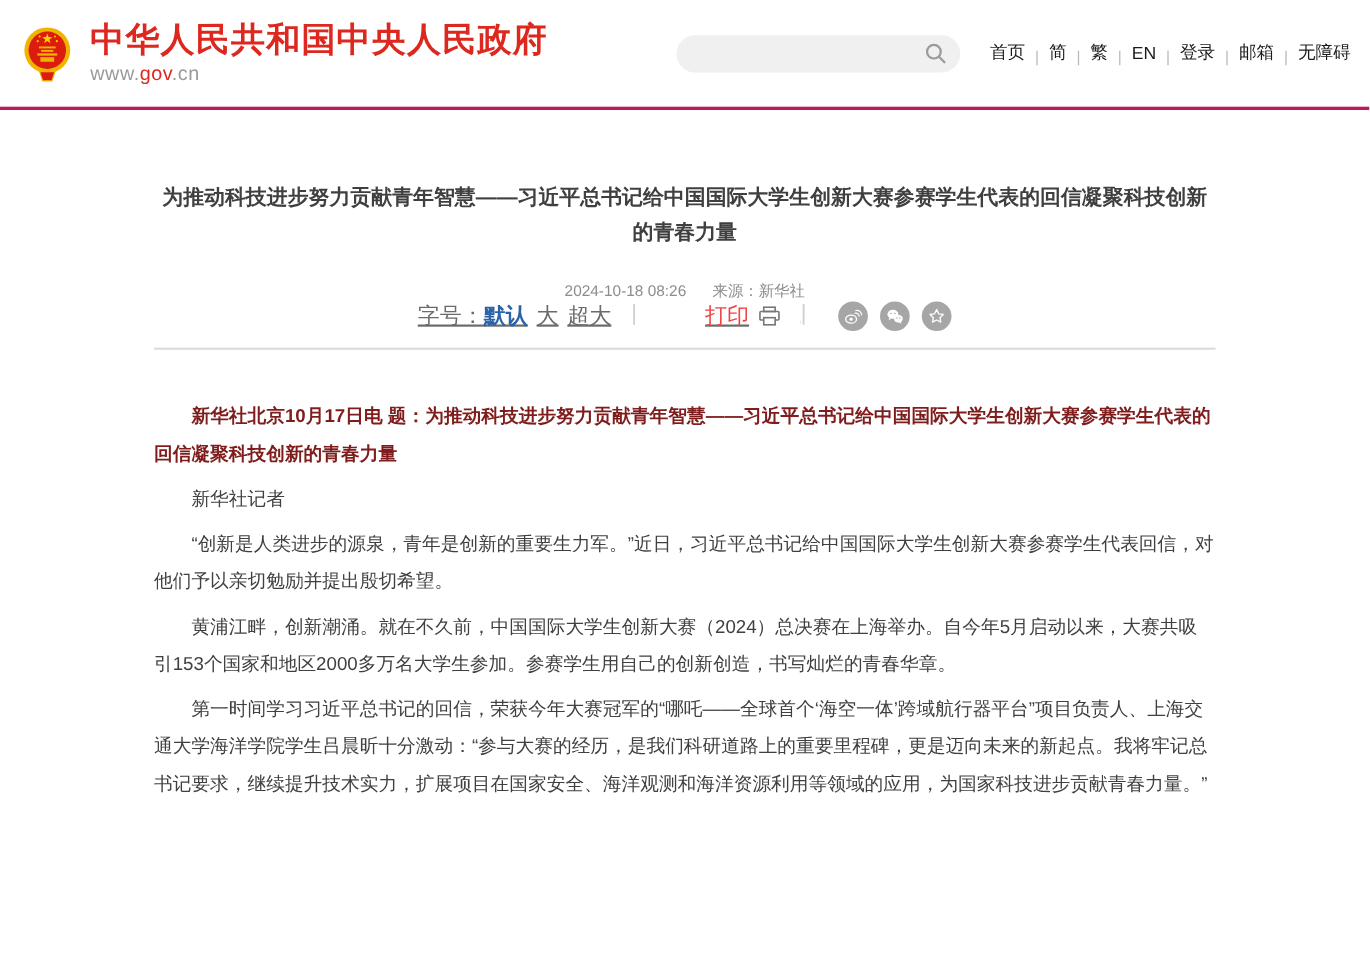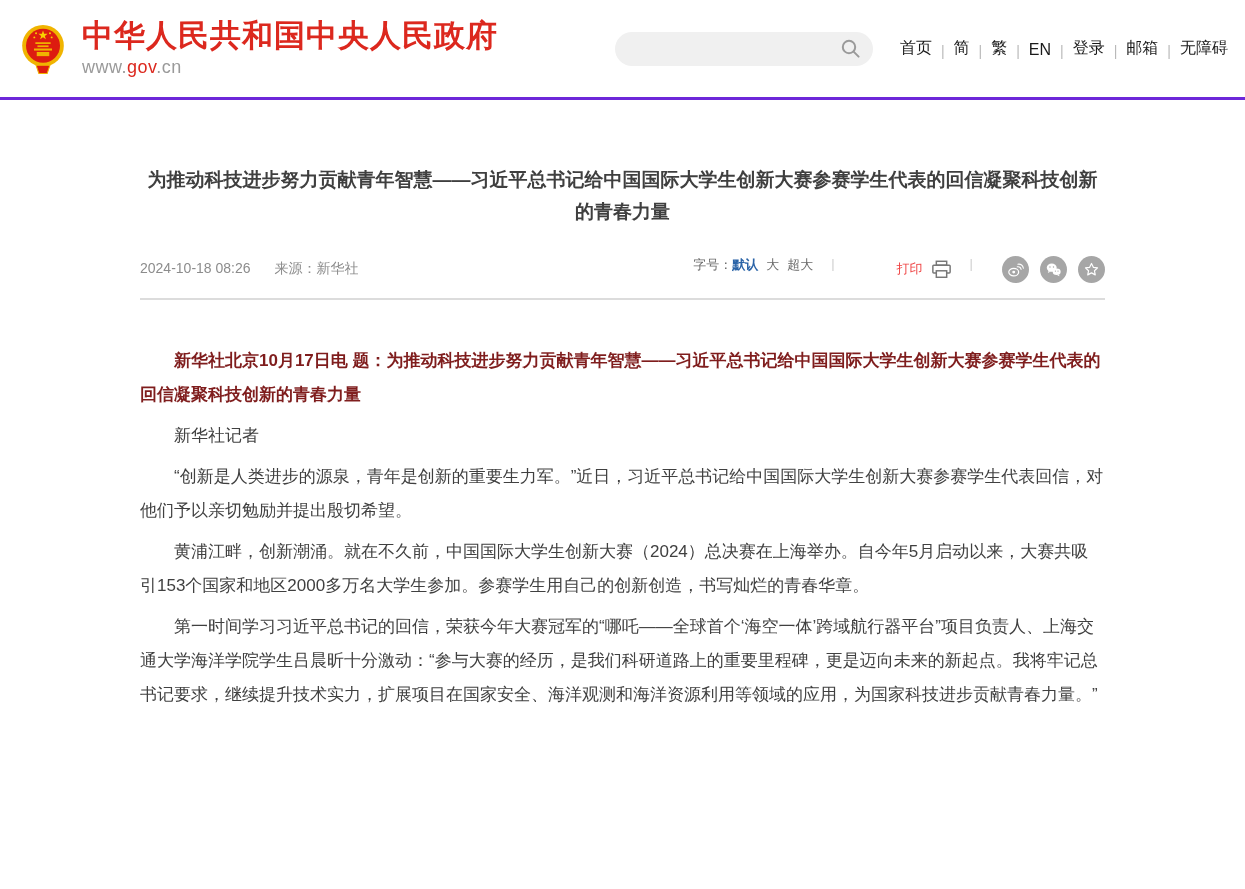--- a/index.html
+++ b/index.html
@@ -1,20 +1,20 @@
 <!DOCTYPE html>
 <html><head>
 <meta charset="utf-8">
 <style>
   * { box-sizing: border-box; margin: 0; padding: 0; }
   html,body { width:1245px; height:889px; overflow:hidden; background:#ffffff;
     font-family:"Liberation Sans", sans-serif; }
 
   
-  .site-header { height:100px; background:#fff; border-bottom:3px solid #6d28d9; }
+  .site-header { height:100px; background:#fff; border-bottom:3px solid #be185d; }
   .header-inner { height:97px; display:flex; align-items:center;
     justify-content:space-between; padding:0 8px 0 18px; }
   .logo { display:flex; align-items:center; text-decoration:none; cursor:pointer; }
   .emblem { width:50px; height:57px; margin-right:14px; flex:0 0 auto; }
   .logo-text { display:flex; flex-direction:column; }
   .site-title { font-size:31px; font-weight:bold; color:#dc281e; letter-spacing:1px; line-height:1.1; }
   .site-url { font-size:18px; color:#9a9a9a; margin-top:3px; letter-spacing:.5px; }
   .site-url .gov { color:#dc281e; }
 
   .header-right { display:flex; align-items:center; }
@@ -27,24 +27,24 @@
 
   .top-nav { display:flex; align-items:flex-end; font-size:16px; white-space:nowrap; }
   .nav-link { color:#1a1a1a; text-decoration:none; padding:0 9px; cursor:pointer; }
   .nav-sep { color:#b9b9b9; font-size:14px; }
 
   
   .content { width:965px; margin:0 auto; }
   .article-title { margin:64px 6px 0; font-size:19px; font-weight:bold; color:#3f3f3f;
     text-align:center; line-height:1.7; }
 
-  .meta-row { display:flex; justify-content:space-between; align-items:center; margin-top:27px; }
+  .meta-row { display:flex; justify-content:space-between; align-items:center; margin-top:27px;flex-direction:column; }
   .meta-left { font-size:14px; color:#8c8c8c; }
   .meta-date { margin-right:20px; }
-  .meta-right { display:flex; font-size:13px; color:#6b6b6b; }
+  .meta-right { display:flex; font-size:20px; color:#6b6b6b;text-decoration:underline; }
   .fs-label { color:#6b6b6b; }
   .fs-option { color:#6b6b6b; text-decoration:none; margin-left:8px; cursor:pointer; }
   .fs-option.active { color:#2a63a7; font-weight:bold; margin-left:0; }
   .toolbar-sep { color:#cfcfcf; margin:0 18px; }
   .print-btn { display:flex; align-items:center; color:#ef4444; text-decoration:none; cursor:pointer;margin-left:44px; }
   .print-btn svg { margin-left:8px; }
   .share-btn { width:27px; height:27px; border-radius:50%; background:#a6a6a6; border:none;
     display:flex; align-items:center; justify-content:center; margin-left:11px; cursor:pointer; padding:0; }
 
   .divider-line { border:none; border-top:2px solid #dcdcdc; margin:15px 0 0; }

